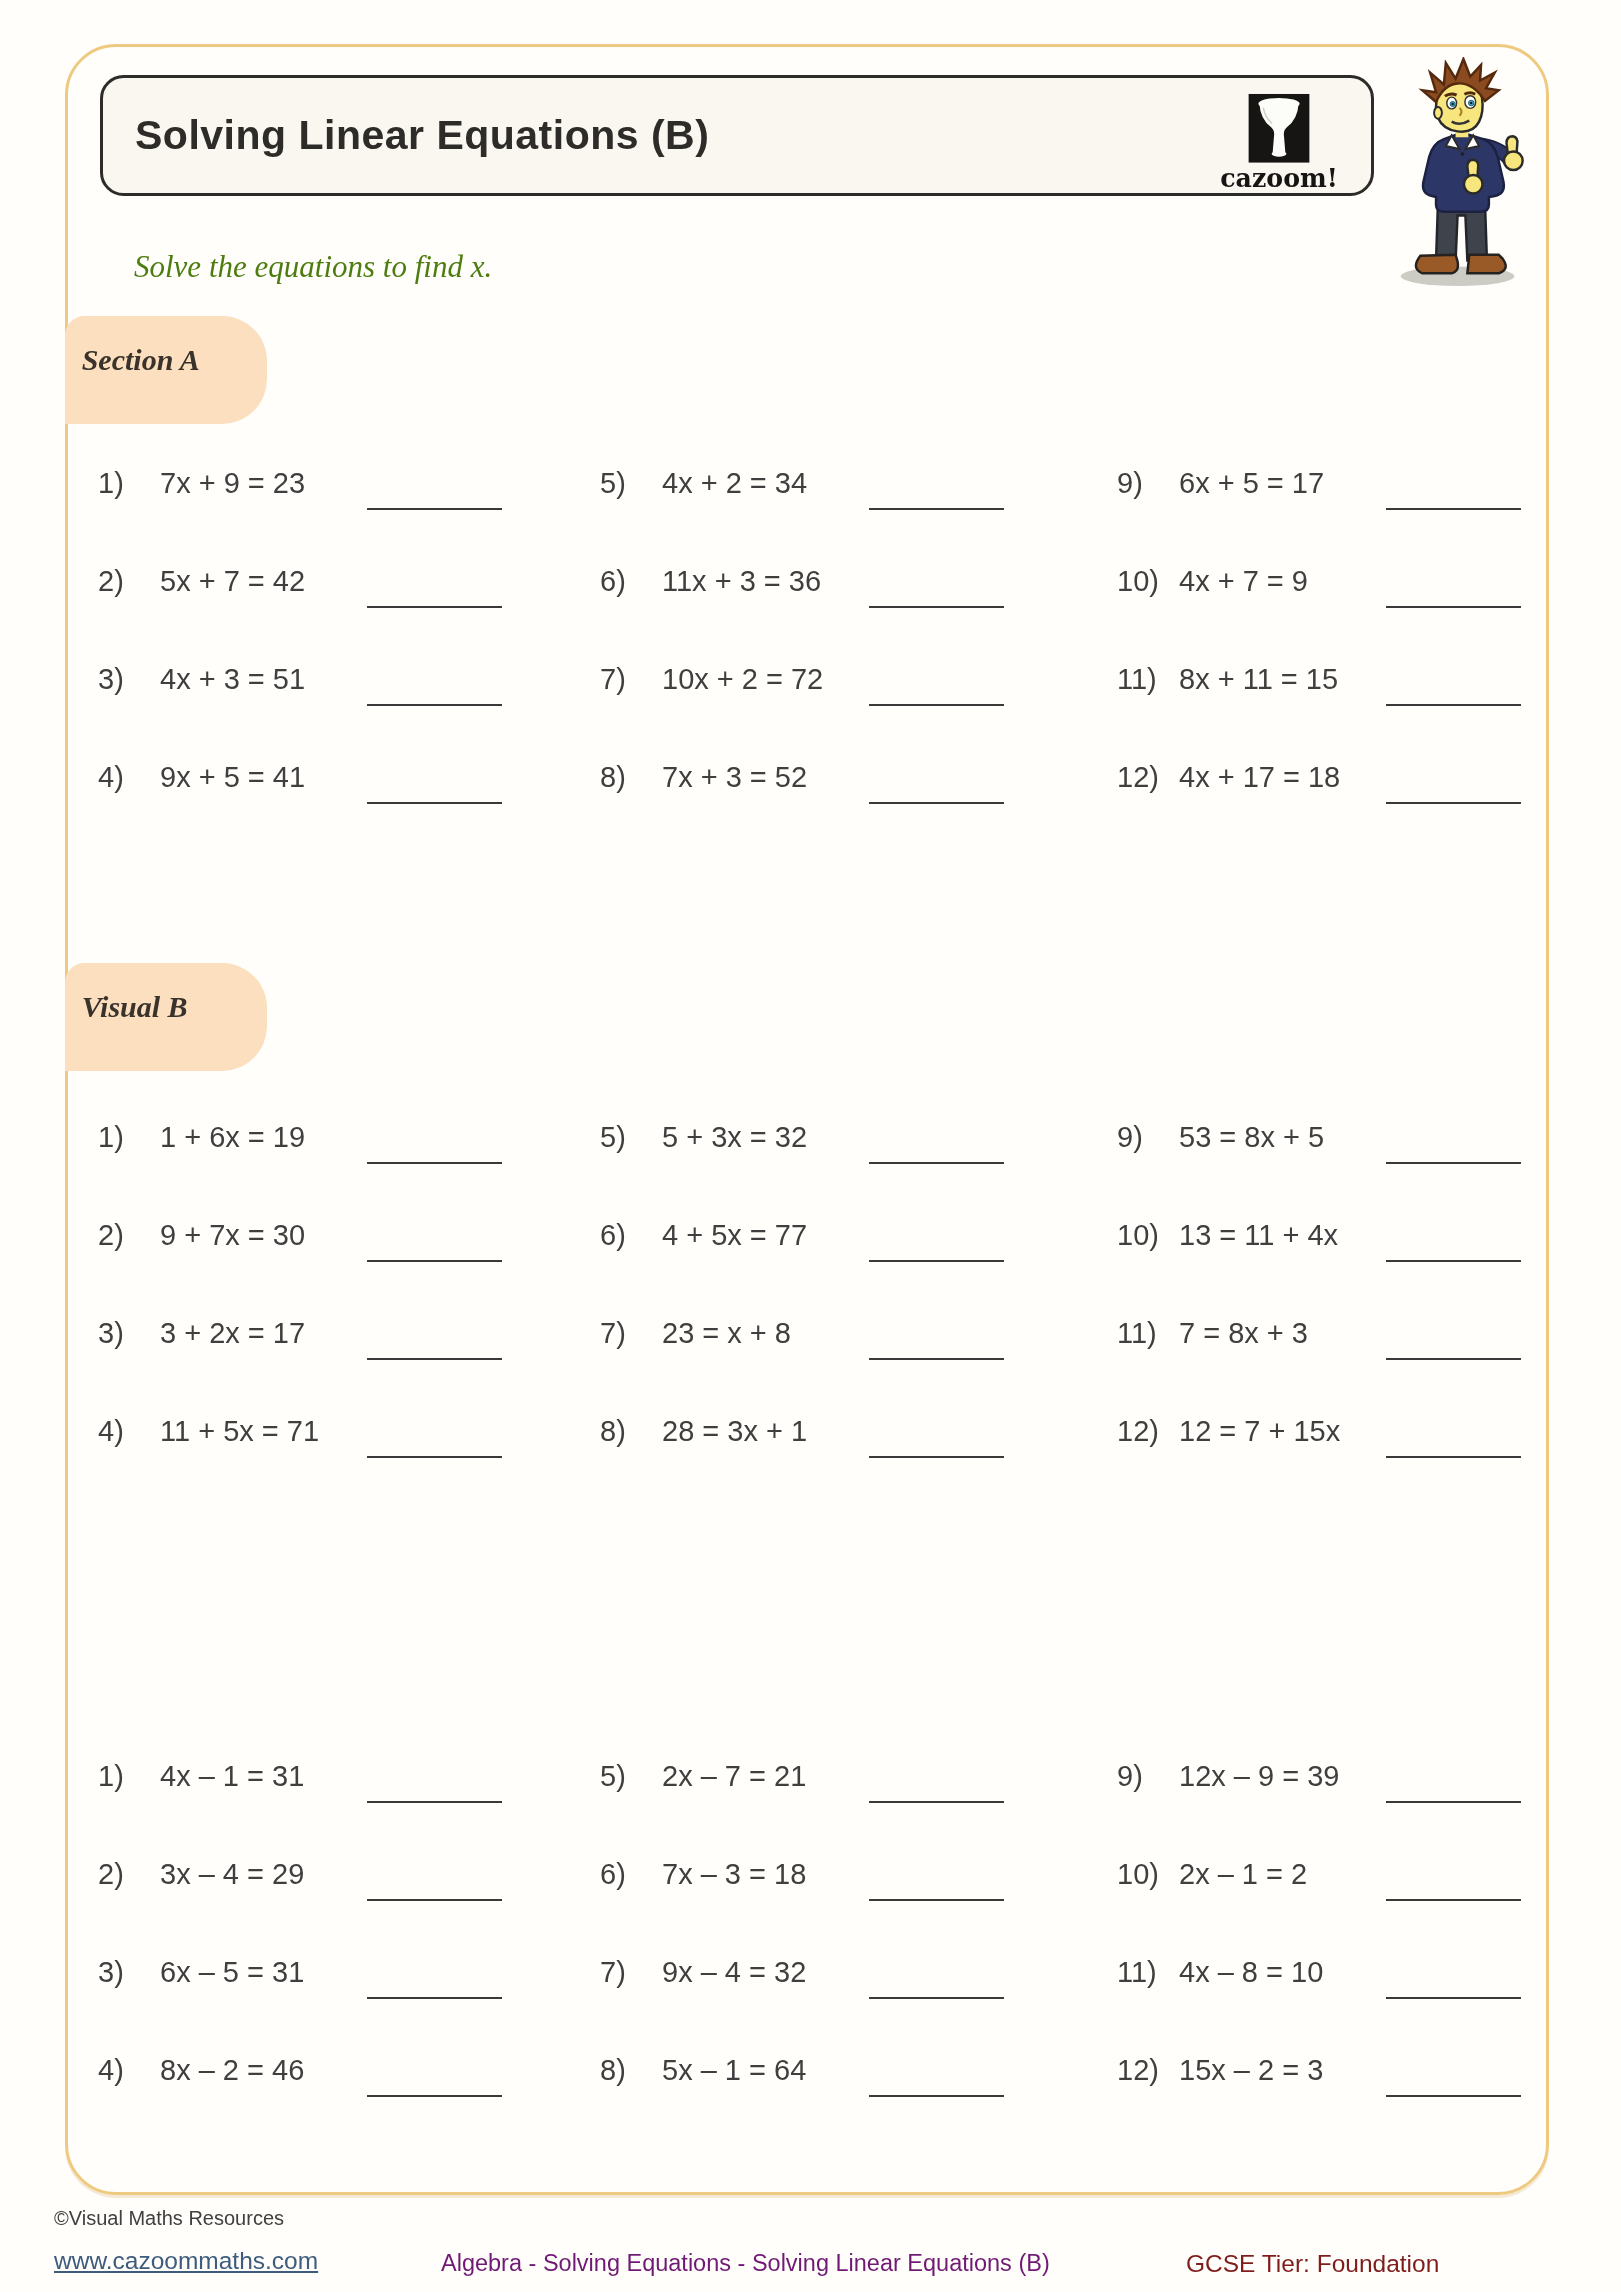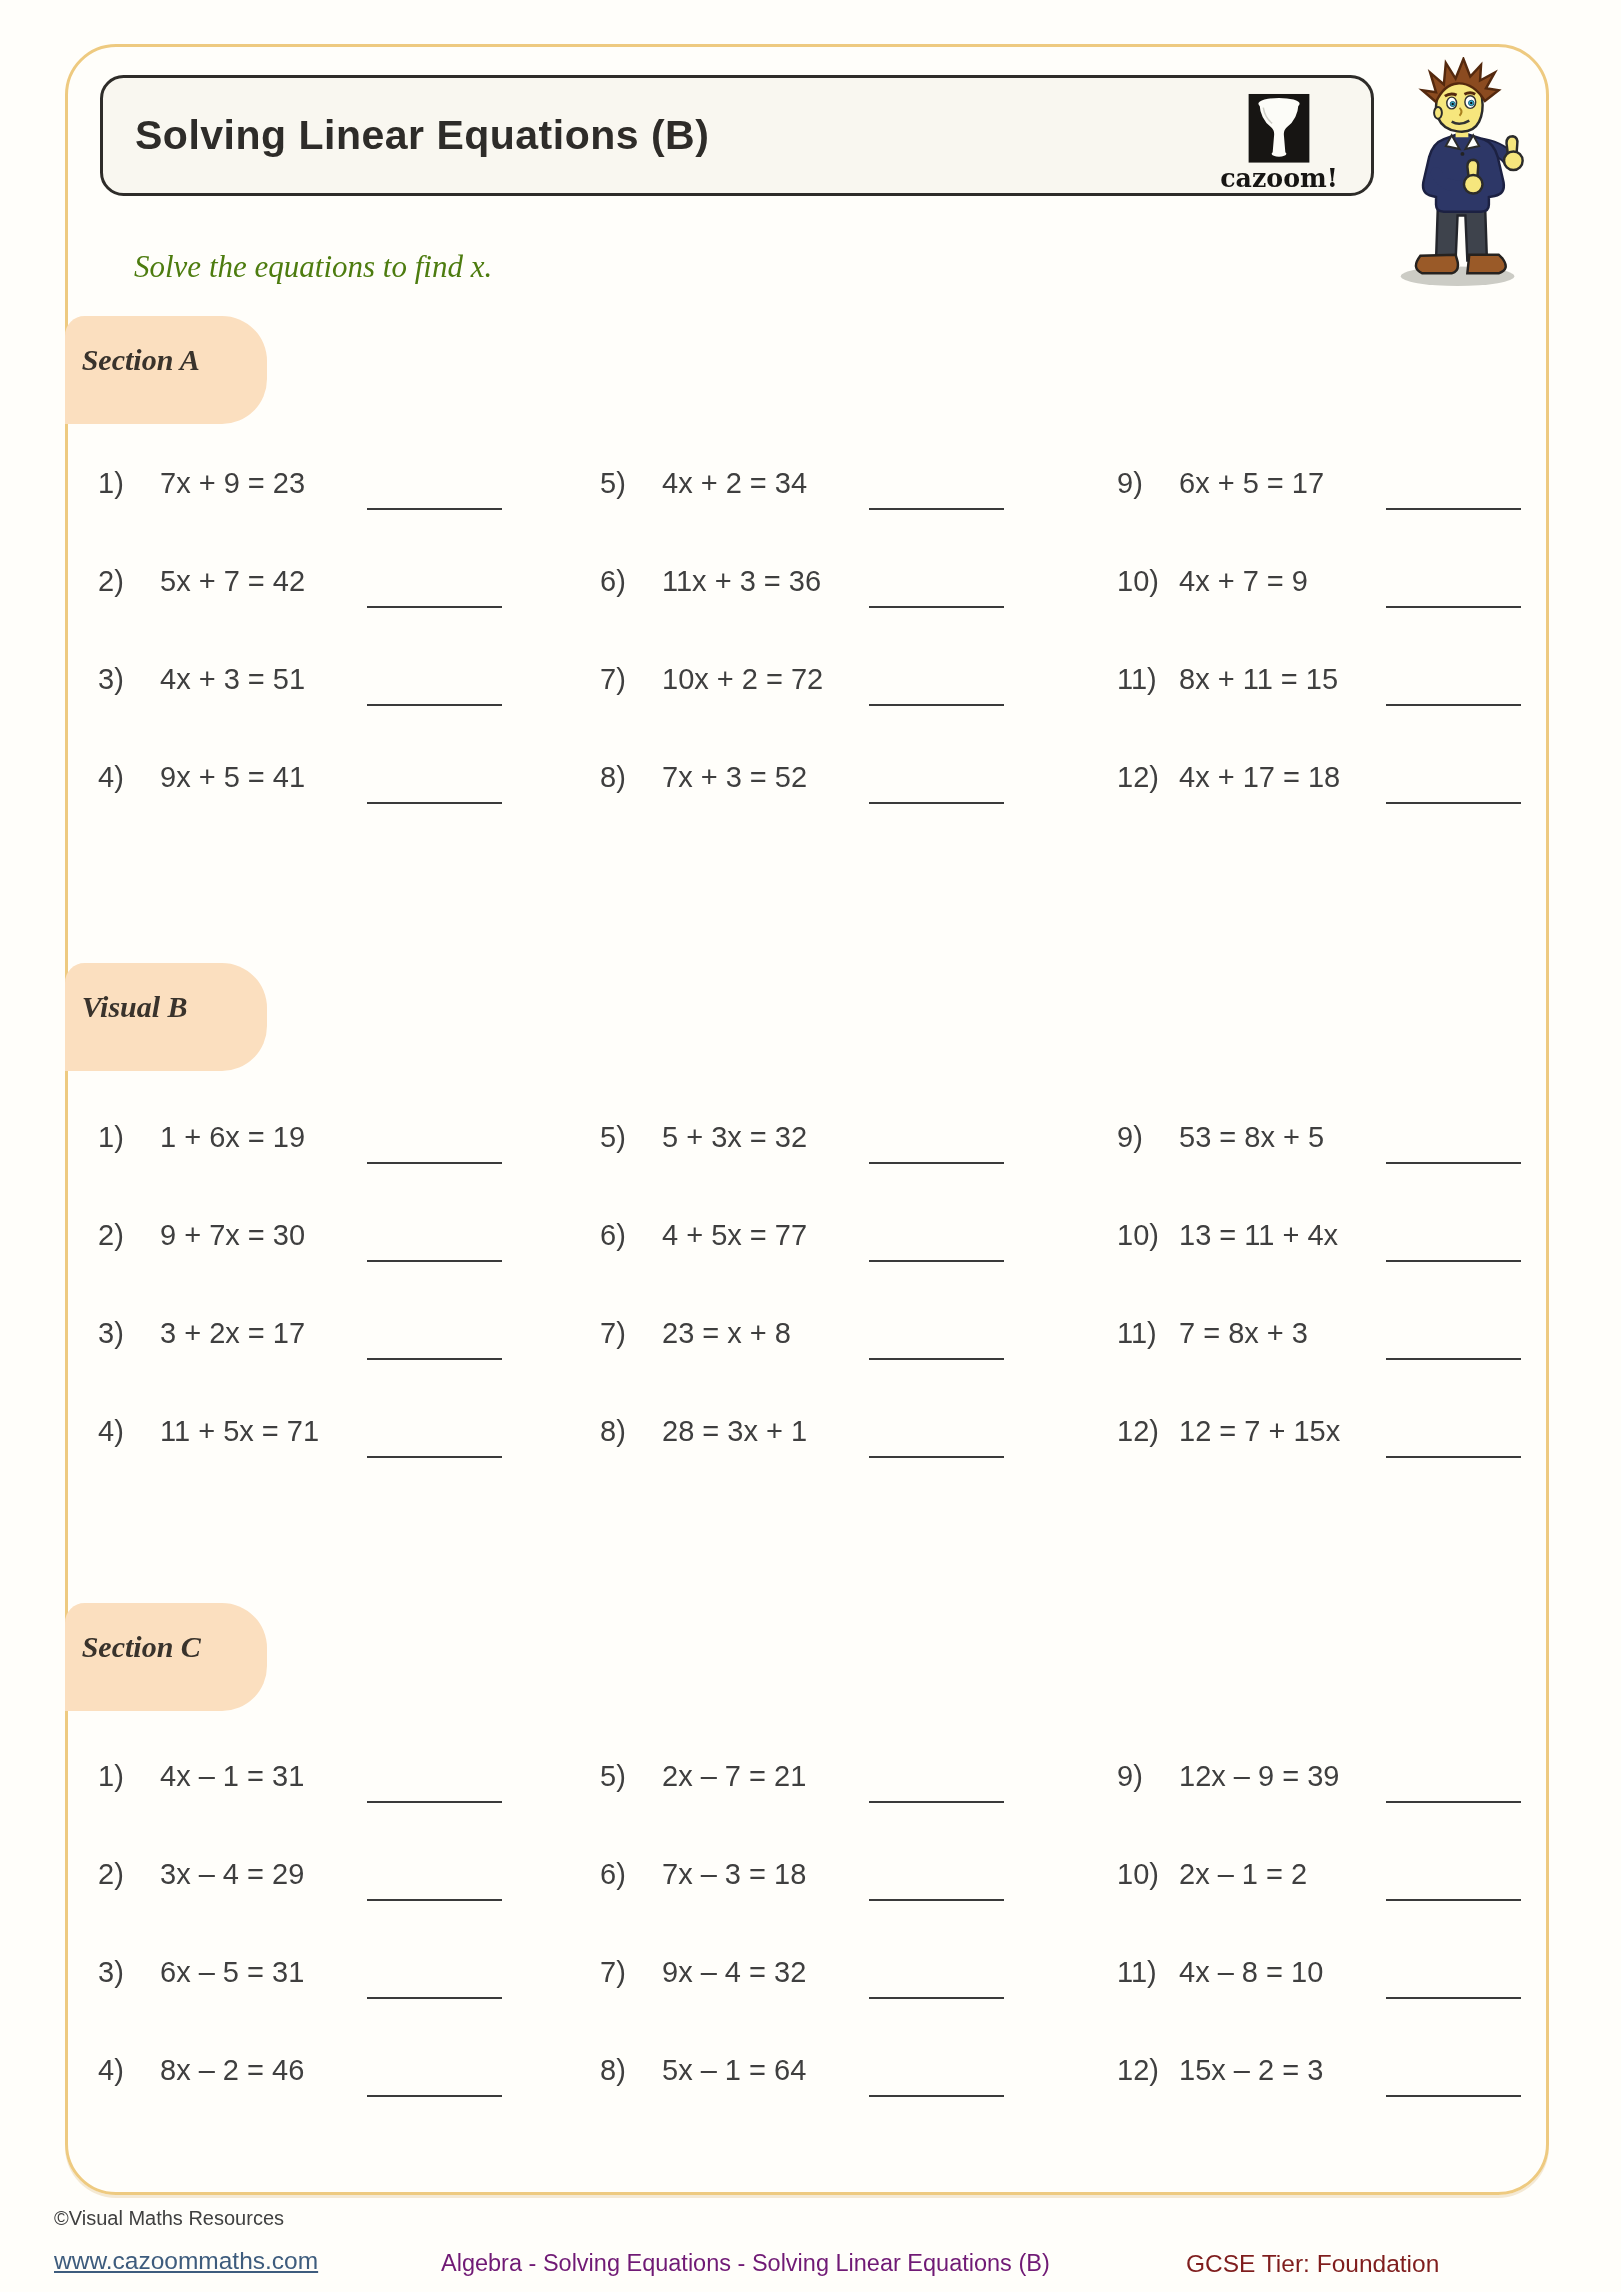--- a/index.html
+++ b/index.html
@@ -317,23 +317,20 @@
   </div>
 
   <div class="problem">
     <span class="pnum">12)</span>
     <span class="peq">12 = 7 + 15x</span>
     <span class="answer-line"></span>
   </div>
 </div>
   </div>
 
-  <div class="section-tag" style="top:1603px">
-    <span>Section C</span>
-  </div>
   <div class="problems" style="top:1727px; height:392px">
     <div class="pcol" style="left:98px">
   <div class="problem">
     <span class="pnum">1)</span>
     <span class="peq">4x – 1 = 31</span>
     <span class="answer-line"></span>
   </div>
 
   <div class="problem">
     <span class="pnum">2)</span>

